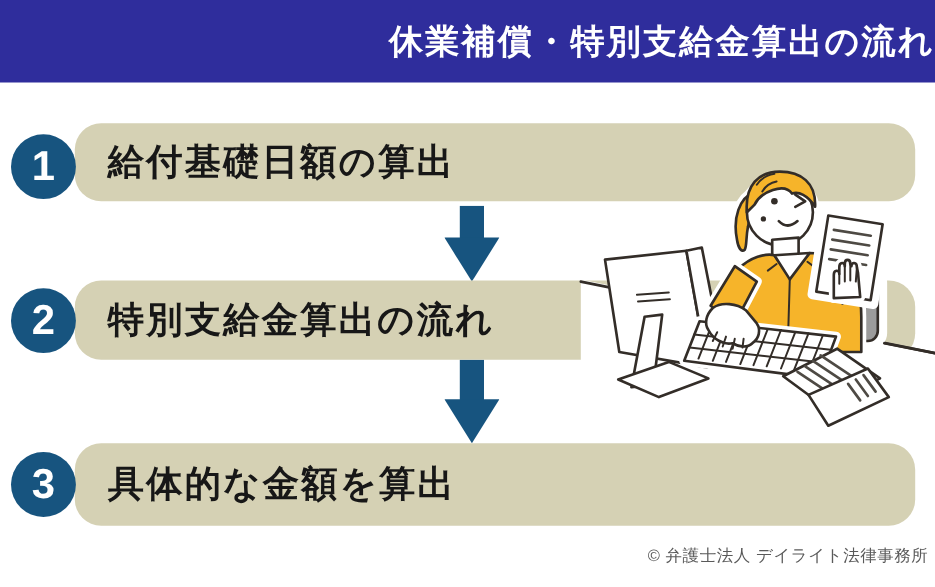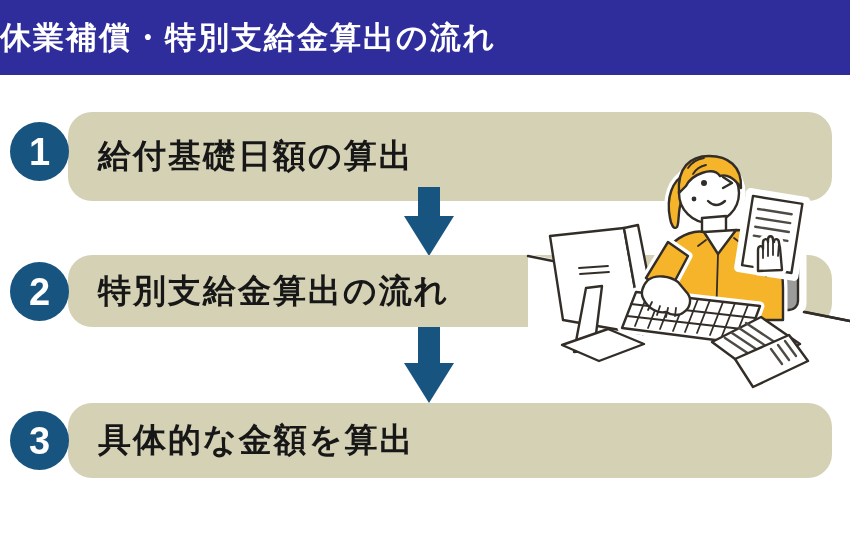--- a/index.html
+++ b/index.html
@@ -7,27 +7,27 @@
     --bar-bg:#d5d1b4; --accent-blue:#17547f; --bar-text:#171717;
     --copyright-text:#5a5a5a; --page-bg:#ffffff;
     --ill-outline:#332d28; --ill-hair:#f6b42a; --ill-chair:#9b9b9b; --ill-paperline:#4e4a44;
   }
   *{margin:0;padding:0;box-sizing:border-box;}
   html,body{width:850px;height:534px;overflow:hidden;}
   body{background:var(--page-bg);font-family:"Liberation Sans","DejaVu Sans",sans-serif;}
   .canvas{position:relative;width:850px;height:534px;background:var(--page-bg);}
 
   .header{position:absolute;left:0;top:0;width:850px;height:75px;background:var(--header-bg);
-    display:flex;align-items:center;justify-content:flex-start;}
+    display:flex;align-items:center;justify-content:flex-end;}
   .header .title{color:var(--header-text);font-size:31px;font-weight:bold;letter-spacing:2px;}
 
   .step-bar{position:absolute;left:68px;width:764px;background:var(--bar-bg);border-radius:24px;
     display:flex;align-items:center;padding-left:30px;}
   .step-bar .label{font-size:33px;font-weight:bold;color:var(--bar-text);letter-spacing:2px;}
-  .bar-1{top:112px;height:89px;}
+  .bar-1{top:112px;height:71px;}
   .bar-2{top:255px;height:72px;}
   .bar-3{top:403px;height:75px;}
 
   .step-circle{position:absolute;left:10px;width:59px;height:59px;border-radius:50%;
     background:var(--accent-blue);display:flex;align-items:center;justify-content:center;}
   .step-circle .num{color:#fff;font-size:38px;font-weight:800;line-height:1;}
   .circ-1{top:122px;} .circ-2{top:262px;} .circ-3{top:411px;}
 
   .arrow{position:absolute;left:404px;width:50px;}
   .arrow-1{top:187px;height:69px;}
@@ -152,14 +152,15 @@
     <path class="yl" d="M148,112 L168,126 L148,164 L126,148 Z"></path>
     <path class="wh" d="M128,150 C122,156 120,164 124,170 C128,178 138,184 146,182 C152,186 160,186 164,182 C170,178 172,170 168,164 L158,152 C150,146 136,144 128,150 Z"></path>
     <path class="thin" d="M132,172 L128,180 M140,176 L137,185 M148,178 L146,187 M156,178 L155,186"></path>
 
     <polygon class="wh" points="192,212 241,187 280,214 230,240"></polygon>
     <path class="dkl" d="M226,193 L256,213 M219,198 L249,218 M212,203 L242,223 M205,208 L235,228"></path>
     <polygon class="wh" points="215,229 269,205 288,231 233,257"></polygon>
     <path class="dkl" d="M251,219 L262,234 M258,215 L269,230 M265,211 L276,226"></path>
   </svg>
 
+  <div class="copyright">© 弁護士法人 デイライト法律事務所</div>
 
 </div>
 
 </body></html>

